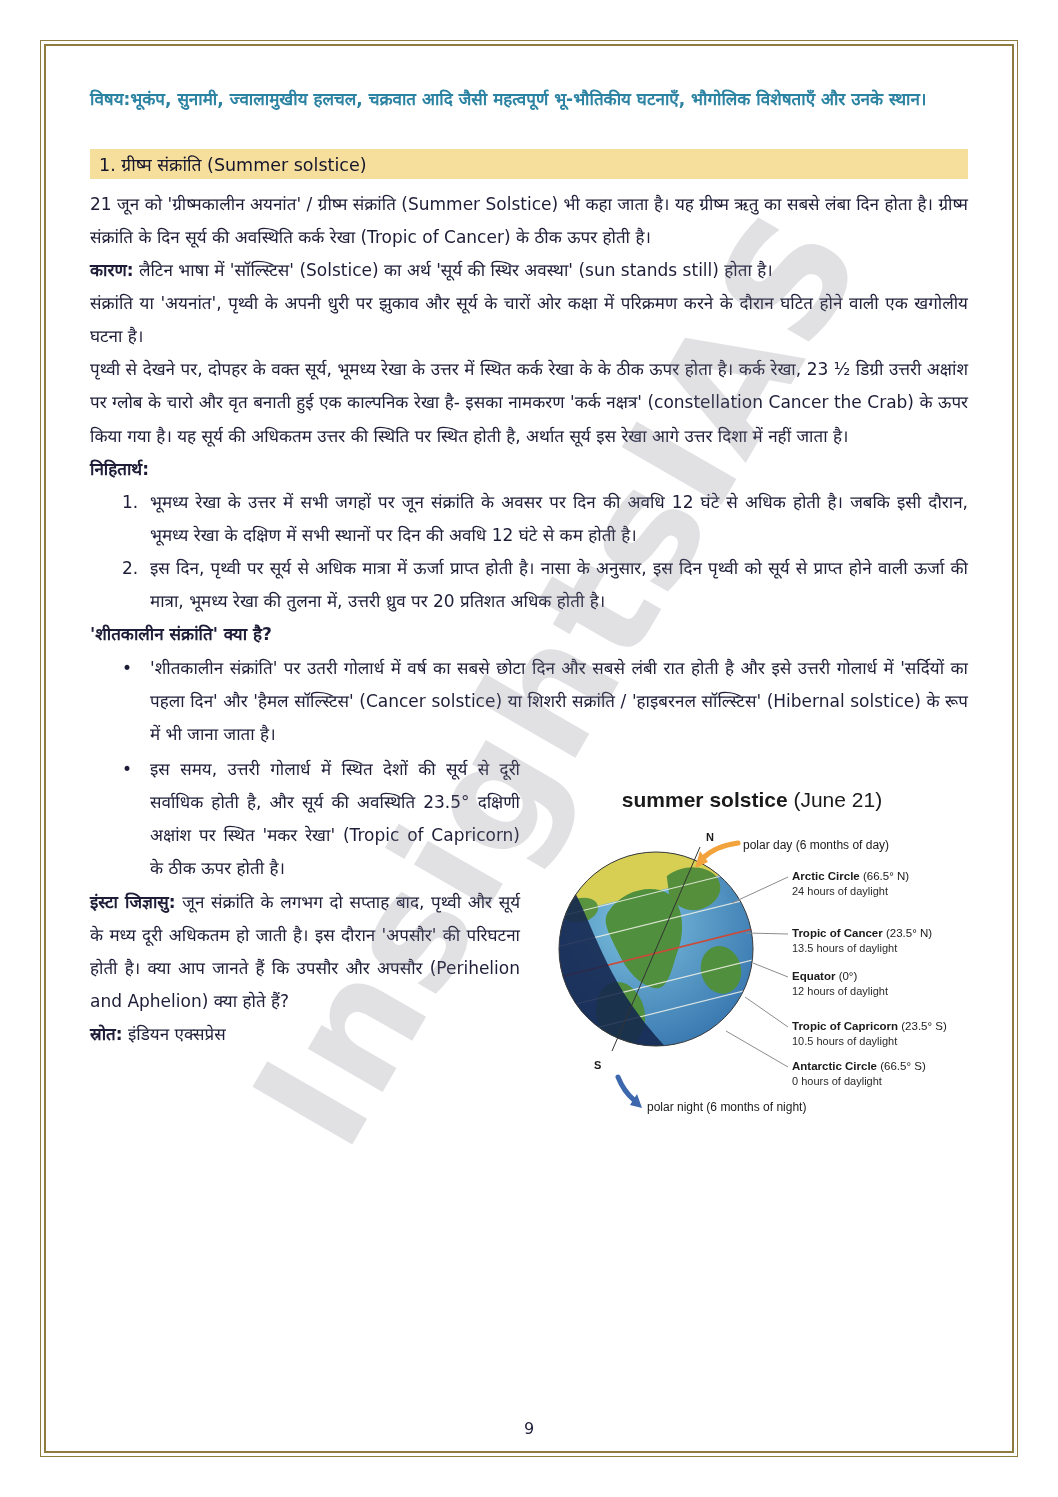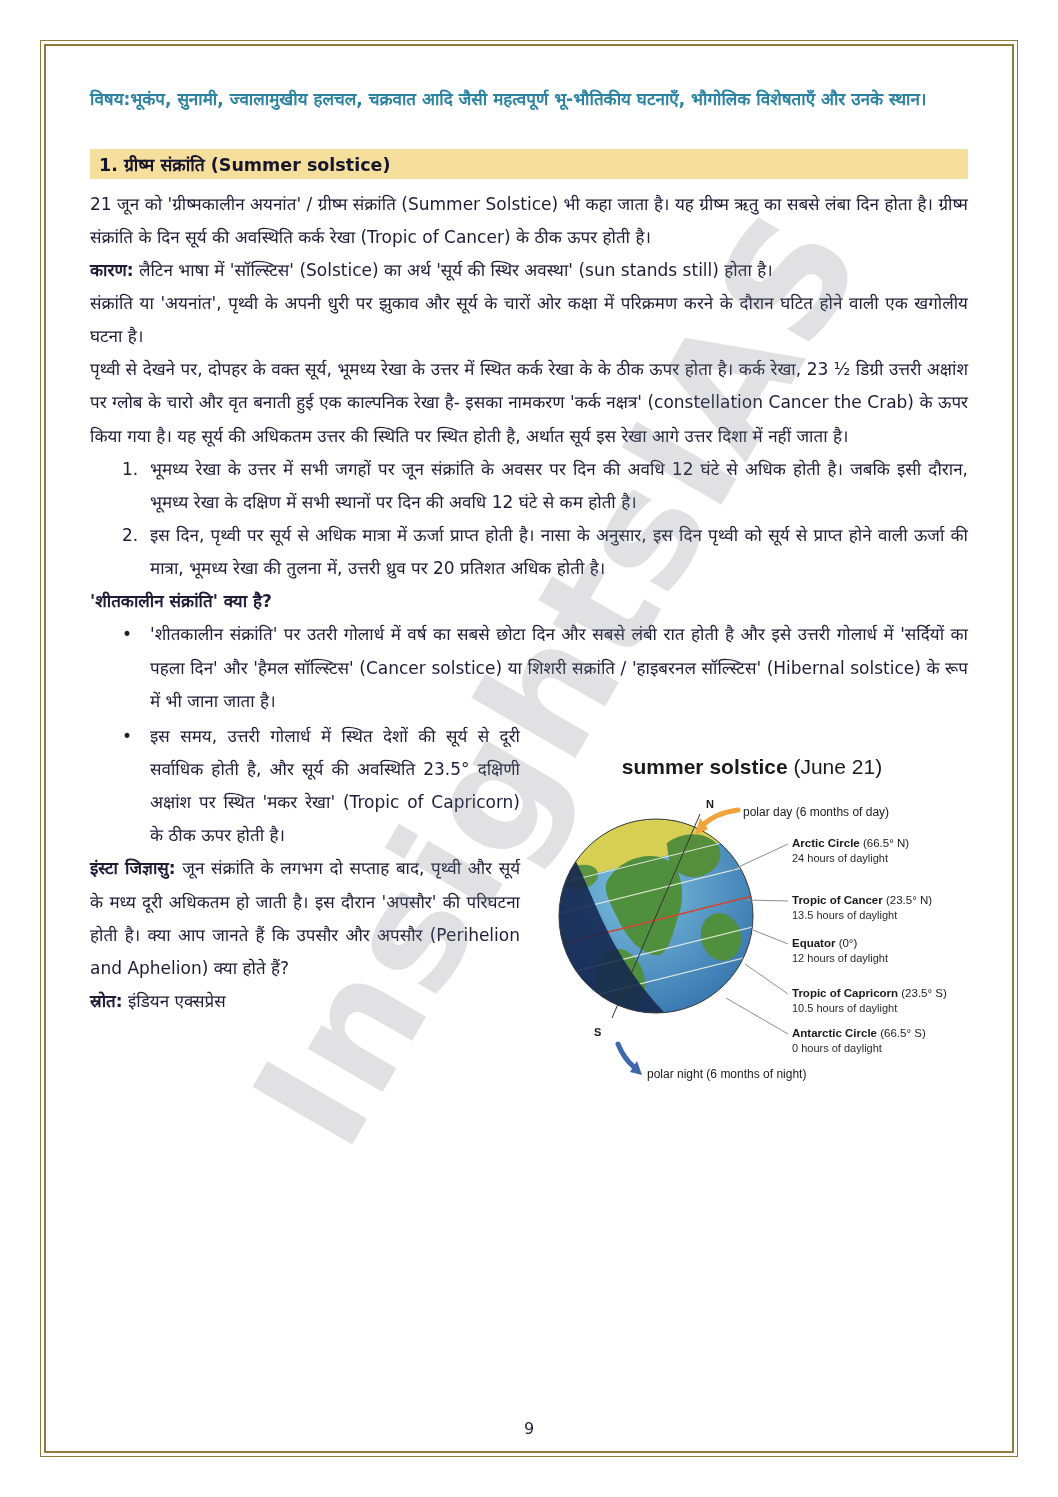--- a/index.html
+++ b/index.html
@@ -14,21 +14,21 @@
   .frame-inner { width:100%; height:100%; border:2px solid #8d7c3e; position:relative; overflow:hidden; }
   .content { position:absolute; left:0; top:0; right:0; bottom:0; padding:38px 44px 0 44px; z-index:1; }
   .watermark {
     position:absolute; left:53%; top:45%;
     transform:translate(-50%,-50%) rotate(-60deg);
     font-size:158px; font-weight:700; letter-spacing:3px;
     color:rgba(118,118,130,0.22); white-space:nowrap;
     z-index:6; pointer-events:none;
   }
   .topic { color:#2c83a2; font-weight:700; font-size:17px; line-height:1.8; text-align:justify; margin-bottom:14px; }
-  .hbar  { background:#f6de9c; padding:3px 9px; font-weight:700; font-size:17.5px; color:#15152c; margin-bottom:9px;margin-top:34px; }
+  .hbar  { background:#f6de9c; padding:3px 9px; font-weight:400; font-size:17.5px; color:#15152c; margin-bottom:9px;margin-top:34px; }
   .body  { font-size:17px; line-height:1.95; text-align:justify; }
   .b { font-weight:700; }
   .lrow { display:flex; align-items:flex-start; }
   .lrow .mk { flex:none; width:28px; margin-left:32px; font-size:17px; line-height:1.95; }
   .lrow .mtext { flex:1; }
   .twocol { display:flex; margin-top:2px; }
   .colL { flex:1; padding-right:14px; min-width:0; }
   .colR { flex:none; width:434px;margin-top:28px; }
   .pageno { position:absolute; bottom:13px; left:0; right:0; text-align:center; font-size:16px; color:#1d1d38; z-index:2; }
   svg text { font-family:"Liberation Sans",sans-serif; }
@@ -47,20 +47,21 @@
 
       <div class="hbar">1. ग्रीष्म संक्रांति (Summer solstice)</div>
 
       <p class="body">21 जून को 'ग्रीष्मकालीन अयनांत' / ग्रीष्म संक्रांति (Summer Solstice) भी कहा जाता है। यह ग्रीष्म ऋतु का सबसे लंबा दिन होता है। ग्रीष्म संक्रांति के दिन सूर्य की अवस्थिति कर्क रेखा (Tropic of Cancer) के ठीक ऊपर होती है।</p>
 
       <p class="body"><span class="b">कारण:</span> <span>लैटिन भाषा में 'सॉल्स्टिस' (Solstice) का अर्थ 'सूर्य की स्थिर अवस्था' (sun stands still) होता है।</span></p>
 
       <p class="body">संक्रांति या 'अयनांत', पृथ्वी के अपनी धुरी पर झुकाव और सूर्य के चारों ओर कक्षा में परिक्रमण करने के दौरान घटित होने वाली एक खगोलीय घटना है।</p>
       <p class="body">पृथ्वी से देखने पर, दोपहर के वक्त सूर्य, भूमध्य रेखा के उत्तर में स्थित कर्क रेखा के के ठीक ऊपर होता है। कर्क रेखा, 23 ½ डिग्री उत्तरी अक्षांश पर ग्लोब के चारो और वृत बनाती हुई एक काल्पनिक रेखा है- इसका नामकरण 'कर्क नक्षत्र' (constellation Cancer the Crab) के ऊपर किया गया है। यह सूर्य की अधिकतम उत्तर की स्थिति पर स्थित होती है, अर्थात सूर्य इस रेखा आगे उत्तर दिशा में नहीं जाता है।</p>
 
+      <p class="body b">निहितार्थ:</p>
 
       <div class="lrow body">
         <span class="mk">1.</span>
         <span class="mtext">भूमध्य रेखा के उत्तर में सभी जगहों पर जून संक्रांति के अवसर पर दिन की अवधि 12 घंटे से अधिक होती है। जबकि इसी दौरान, भूमध्य रेखा के दक्षिण में सभी स्थानों पर दिन की अवधि 12 घंटे से कम होती है।</span>
       </div>
       <div class="lrow body">
         <span class="mk">2.</span>
         <span class="mtext">इस दिन, पृथ्वी पर सूर्य से अधिक मात्रा में ऊर्जा प्राप्त होती है। नासा के अनुसार, इस दिन पृथ्वी को सूर्य से प्राप्त होने वाली ऊर्जा की मात्रा, भूमध्य रेखा की तुलना में, उत्तरी ध्रुव पर 20 प्रतिशत अधिक होती है।</span>
       </div>
 

